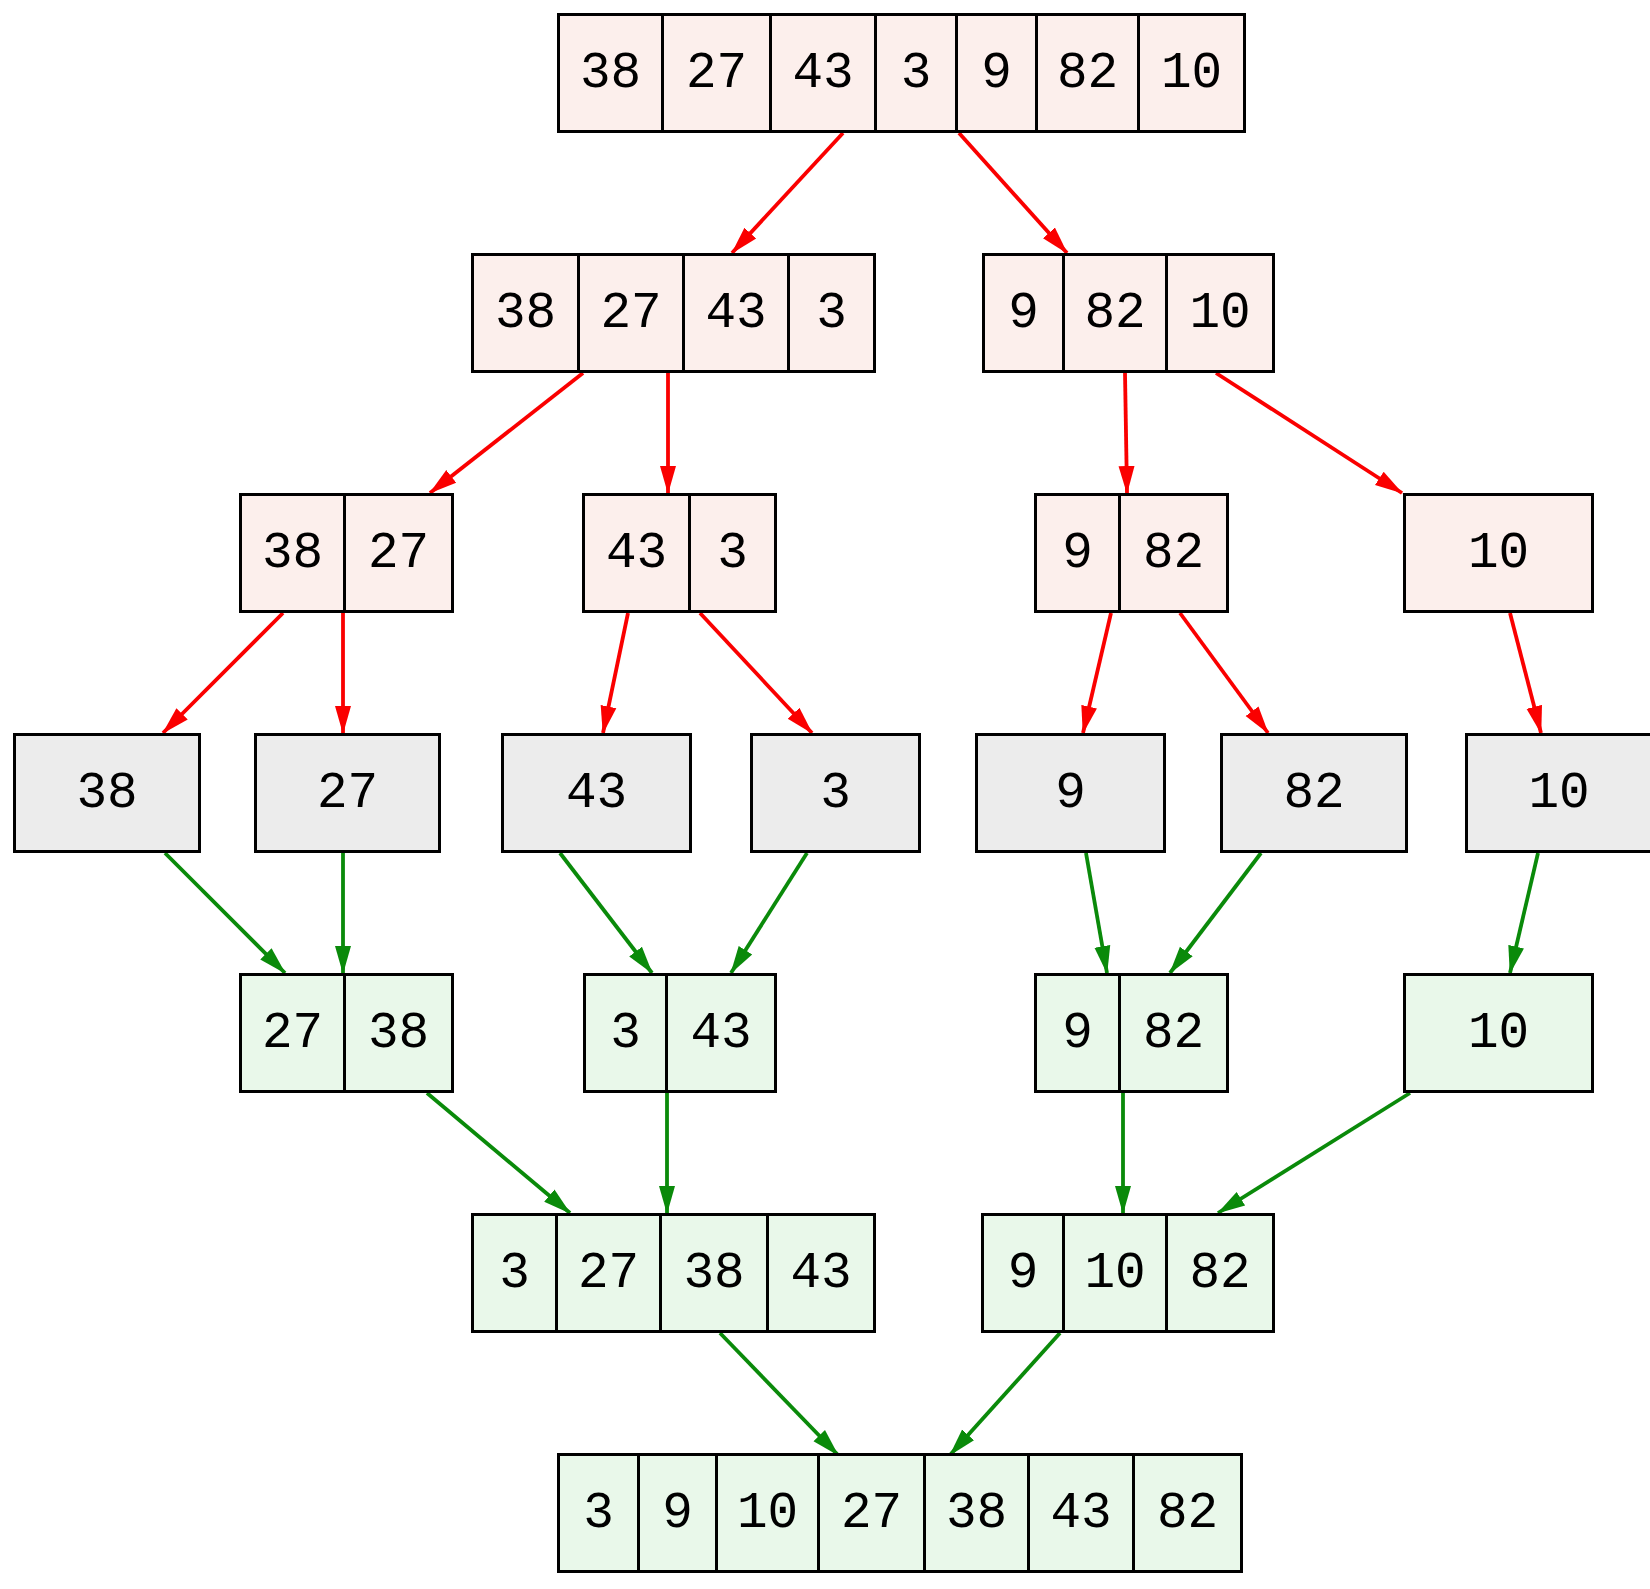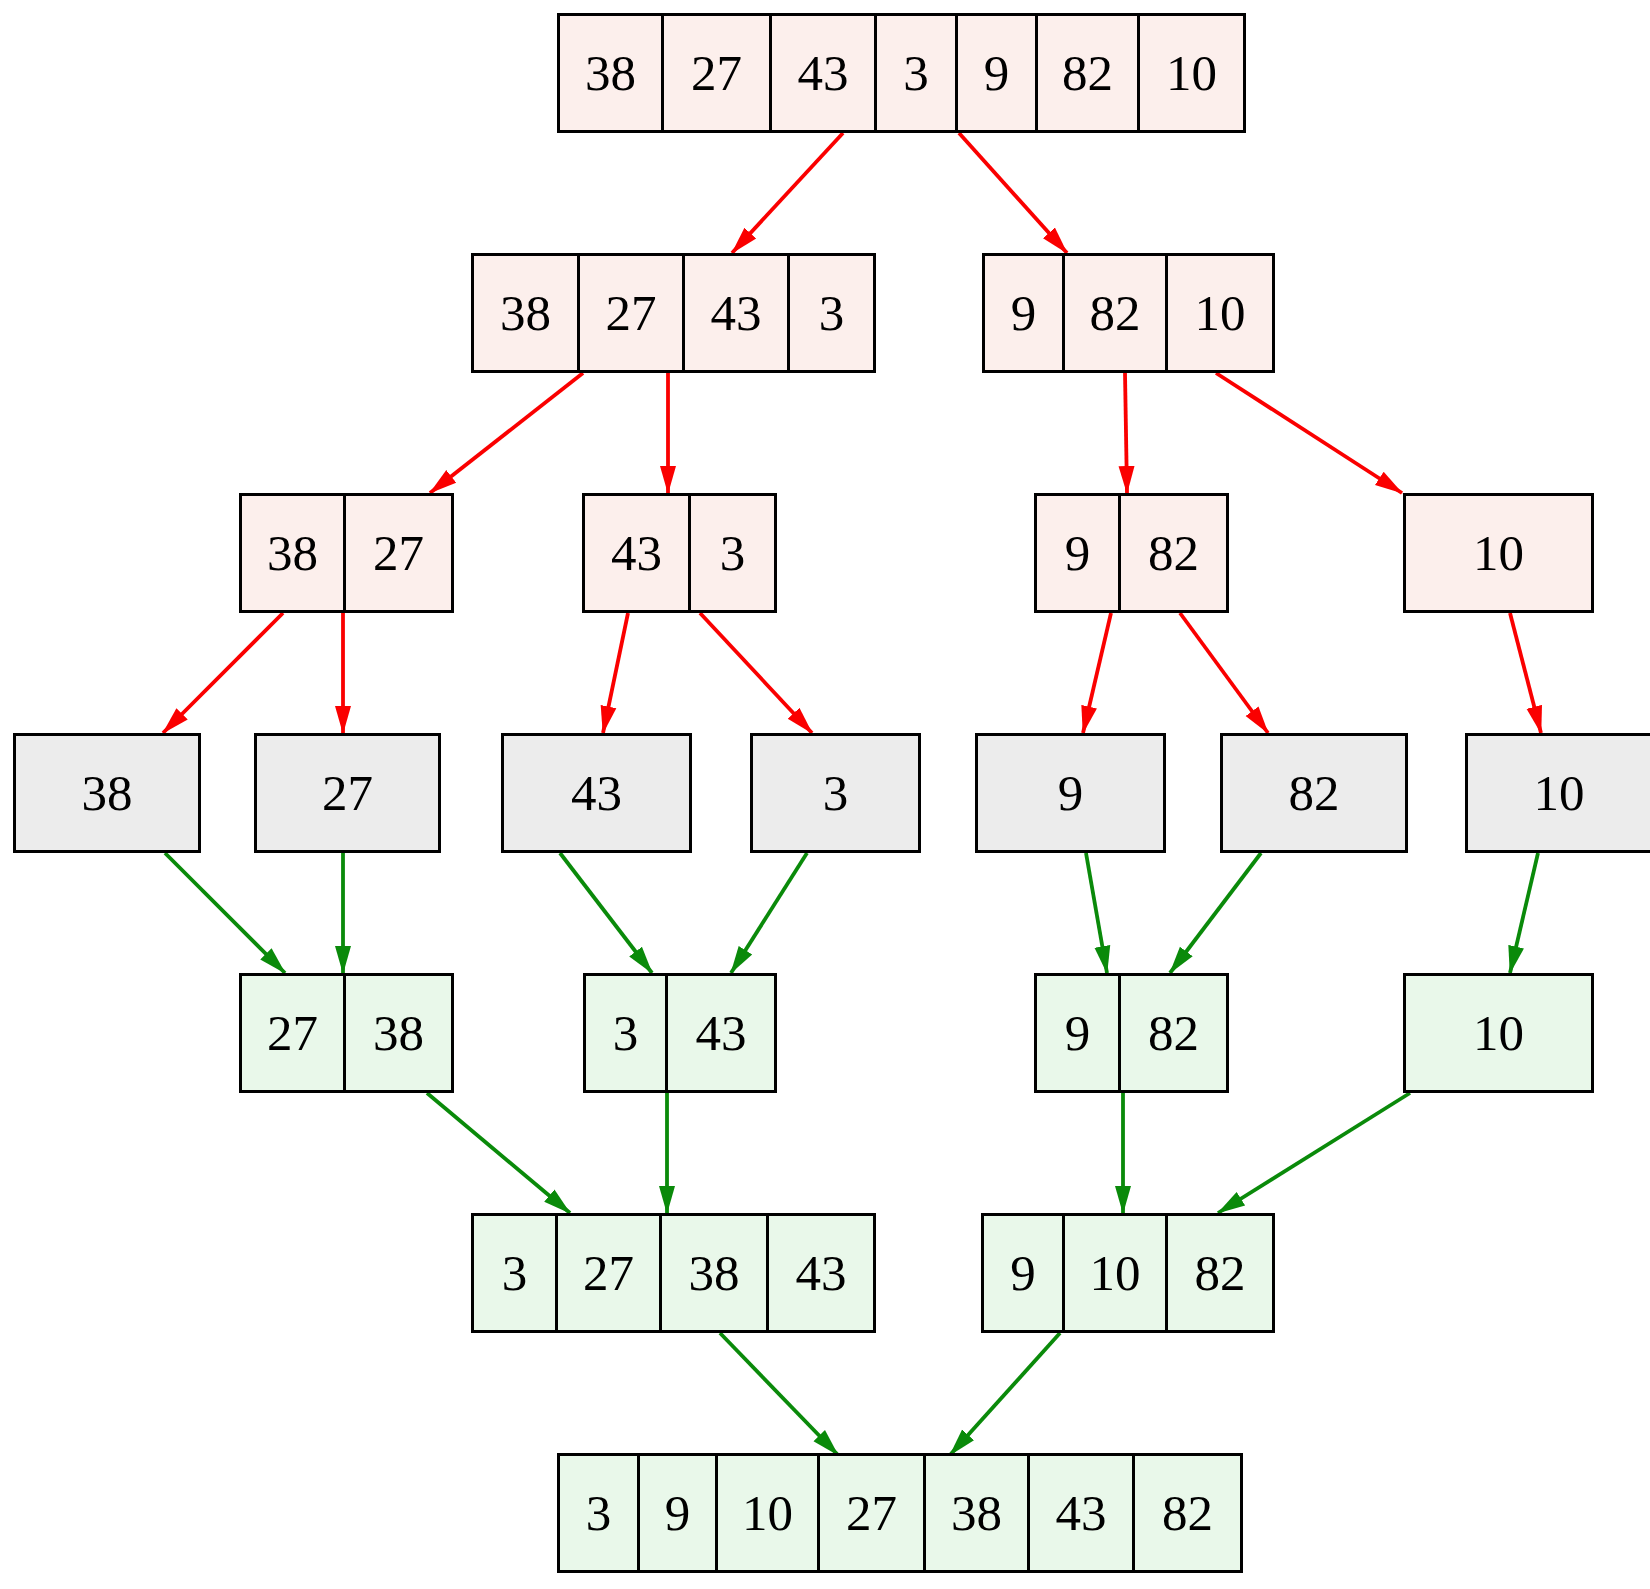--- a/index.html
+++ b/index.html
@@ -5,21 +5,21 @@
   html, body {
     margin: 0;
     padding: 0;
     background: #ffffff;
   }
   #canvas {
     position: relative;
     width: 1650px;
     height: 1589px;
     background: var(--bg, #ffffff);
-    font-family: Liberation Serif, serif;
+    font-family: Liberation Mono, monospace;
     overflow: hidden;
   }
   #edges {
     position: absolute;
     left: 0;
     top: 0;
     width: 1650px;
     height: 1589px;
     pointer-events: none;
   }

